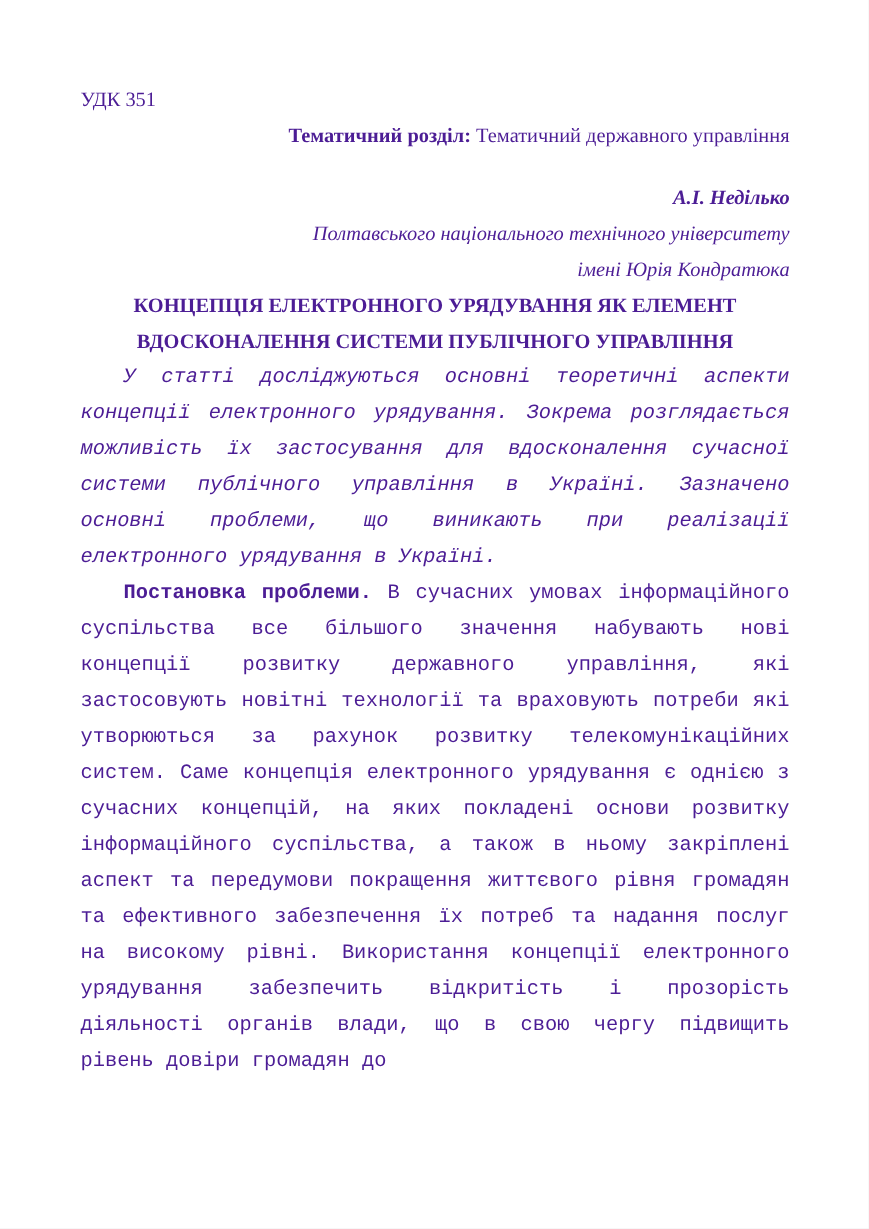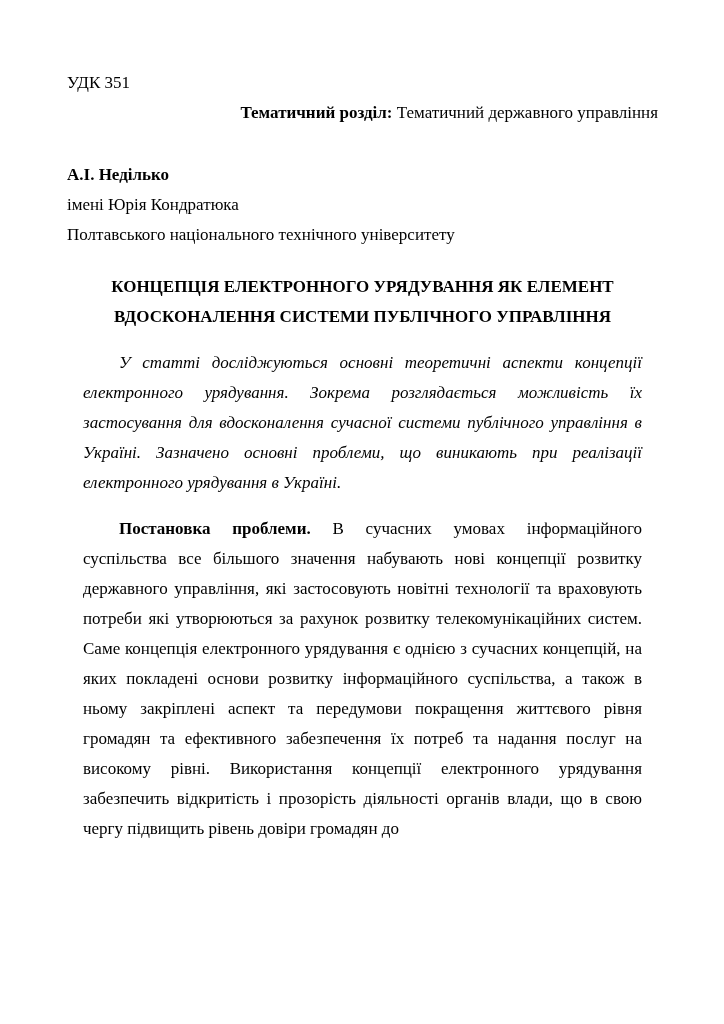--- a/index.html
+++ b/index.html
@@ -12,43 +12,44 @@
     width: 724px;
     height: 1024px;
     margin: 0 auto;
     background: #ffffff;
     overflow: hidden;
     box-sizing: border-box;
     padding: 68px 66px 0 67px;
     font-family: "Liberation Serif", "DejaVu Serif", serif;
     font-size: 17px;
     line-height: 30px;
-    color: #000000;
+    color: #4c1d95;
   }
   .udc {
     text-align: left;
   }
   .thematic {
     text-align: right;
   }
   .thematic .label { font-weight: bold; }
   .author-block {
-    margin-top: 32px;
-    text-align: left;
+    margin-top: 22px;
+    text-align: right;
+    font-style: italic;
   }
   .author-block .author-name { font-weight: bold; }
   .article-title {
-    margin-top: 22px;
     text-align: center;
     font-weight: bold;
   }
   p.para {
-    margin: 16px;
+    margin: 0;
     text-align: justify;
     text-indent: 36px;
+    font-family: Liberation Mono, monospace;
   }
   .abstract {
     margin-top: 36px;
     font-style: italic;
   }
   .keywords {
     font-style: italic;
   }
   .keywords .label {
     font-weight: bold;
@@ -65,22 +66,22 @@
 <div class="page">
 
   <div class="udc">УДК 351</div>
 
   <div class="thematic">
     <span class="label">Тематичний розділ:</span><span> Тематичний державного управління</span>
   </div>
 
   <div class="author-block">
     <div class="author-name">А.І. Неділько</div>
+    <div>Полтавського національного технічного університету</div>
     <div>імені Юрія Кондратюка</div>
-    <div>Полтавського національного технічного університету</div>
   </div>
 
   <div class="article-title">КОНЦЕПЦІЯ ЕЛЕКТРОННОГО УРЯДУВАННЯ ЯК ЕЛЕМЕНТ ВДОСКОНАЛЕННЯ СИСТЕМИ ПУБЛІЧНОГО УПРАВЛІННЯ</div>
 
   <p class="para abstract">
     <span>У статті досліджуються основні теоретичні аспекти концепції електронного урядування. Зокрема розглядається можливість їх застосування для вдосконалення сучасної системи публічного управління в Україні. Зазначено основні проблеми, що виникають при реалізації електронного урядування в Україні.</span>
   </p>
 
 
   <p class="para body-paragraph">

